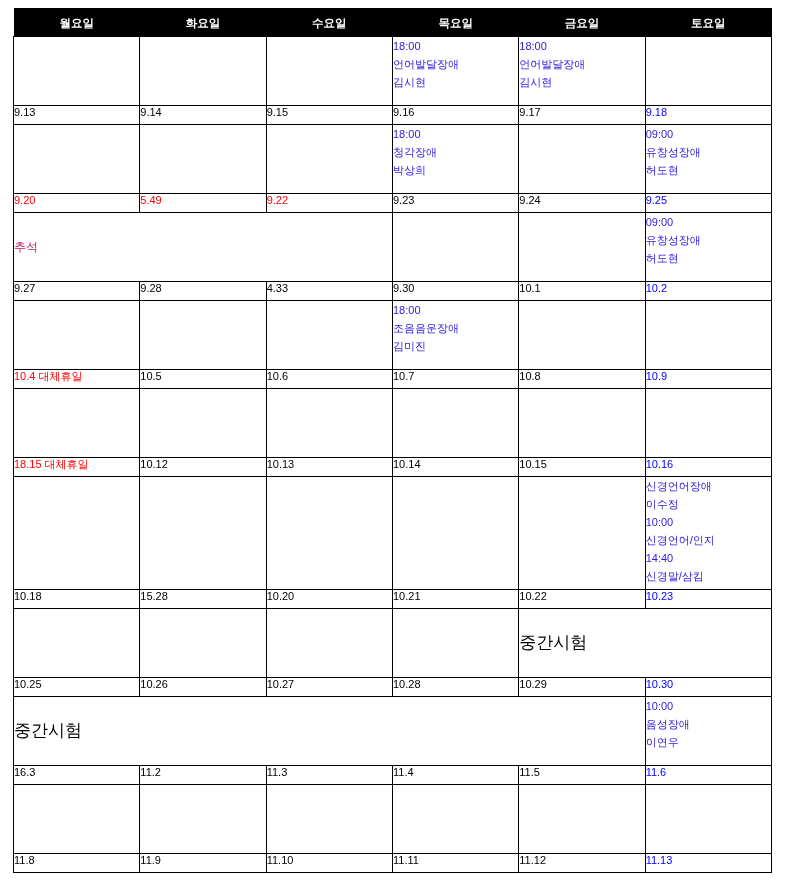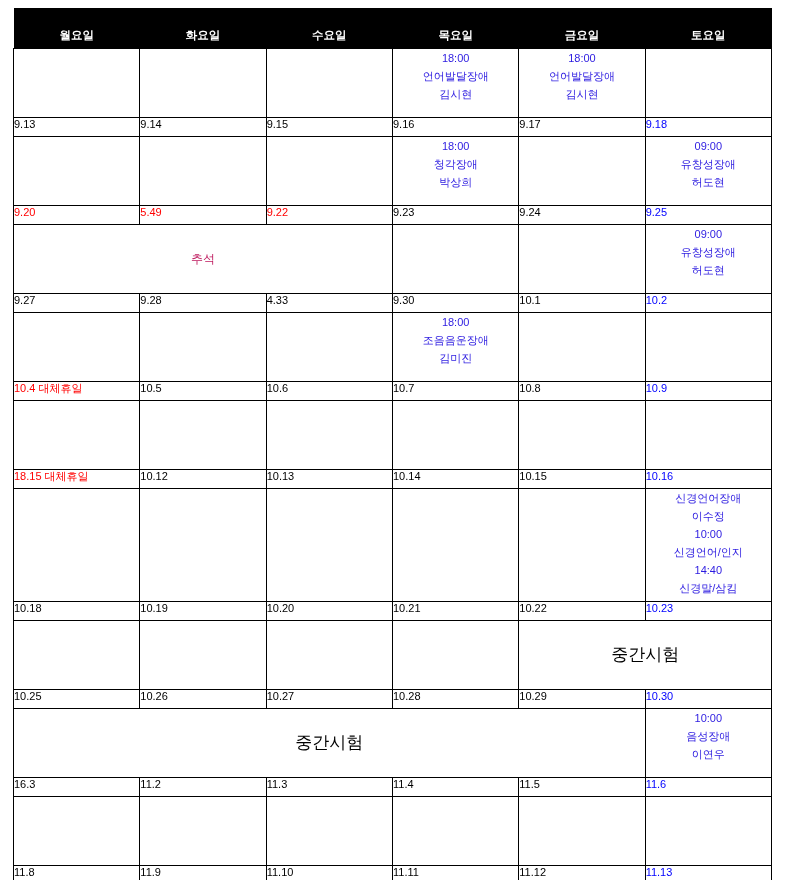--- a/index.html
+++ b/index.html
@@ -22,42 +22,41 @@
     border-collapse: collapse;
     table-layout: fixed;
     width: 759px;
     margin: 8px 13px 0 13px;
   }
   table.calendar th {
     background: #000000;
     color: #ffffff;
     font-size: 11.5px;
     font-weight: bold;
-    padding: 20px 0 5px 0;
+    padding: 8px 0 5px 0;
     text-align: center;
     border: none;
   }
   table.calendar td {
     border: 1px solid #000000;
     vertical-align: top;
     padding: 0;
     font-size: 11px;
   }
   td.daycell {
     height: 18px;
     padding: 2px 0 2px 5px;
     font-size: 11.5px;
     color: #000000;
     line-height: 13px;
   }
   td.daycell.sat { color: #0000ff; }
   td.daycell.holiday { color: #ff0000; }
   td.eventcell {
     height: 68px;
-    text-align: center;
     color: #2b1ae0;
     font-size: 11px;
     line-height: 18px;
     padding: 4px 2px 4px 2px;
   }
   td.eventcell.tall { height: 112px; }
   td.eventcell.blank { height: 68px; }
   td.eventcell.holidaytext {
     color: #be185d;
     font-size: 12px;
@@ -200,21 +199,21 @@
             <span class="ev-line">신경언어장애</span>
             <span class="ev-line">이수정</span>
             <span class="ev-line">10:00</span>
             <span class="ev-line">신경언어/인지</span>
             <span class="ev-line">14:40</span>
             <span class="ev-line">신경말/삼킴</span>
           </td>
         </tr>
         <tr>
           <td class="daycell">10.18</td>
-          <td class="daycell">10.19</td>
+          <td class="daycell">15.28</td>
           <td class="daycell">10.20</td>
           <td class="daycell">10.21</td>
           <td class="daycell">10.22</td>
           <td class="daycell sat">10.23</td>
         </tr>
         <tr>
           <td class="eventcell blank"></td>
           <td class="eventcell blank"></td>
           <td class="eventcell blank"></td>
           <td class="eventcell blank"></td>

